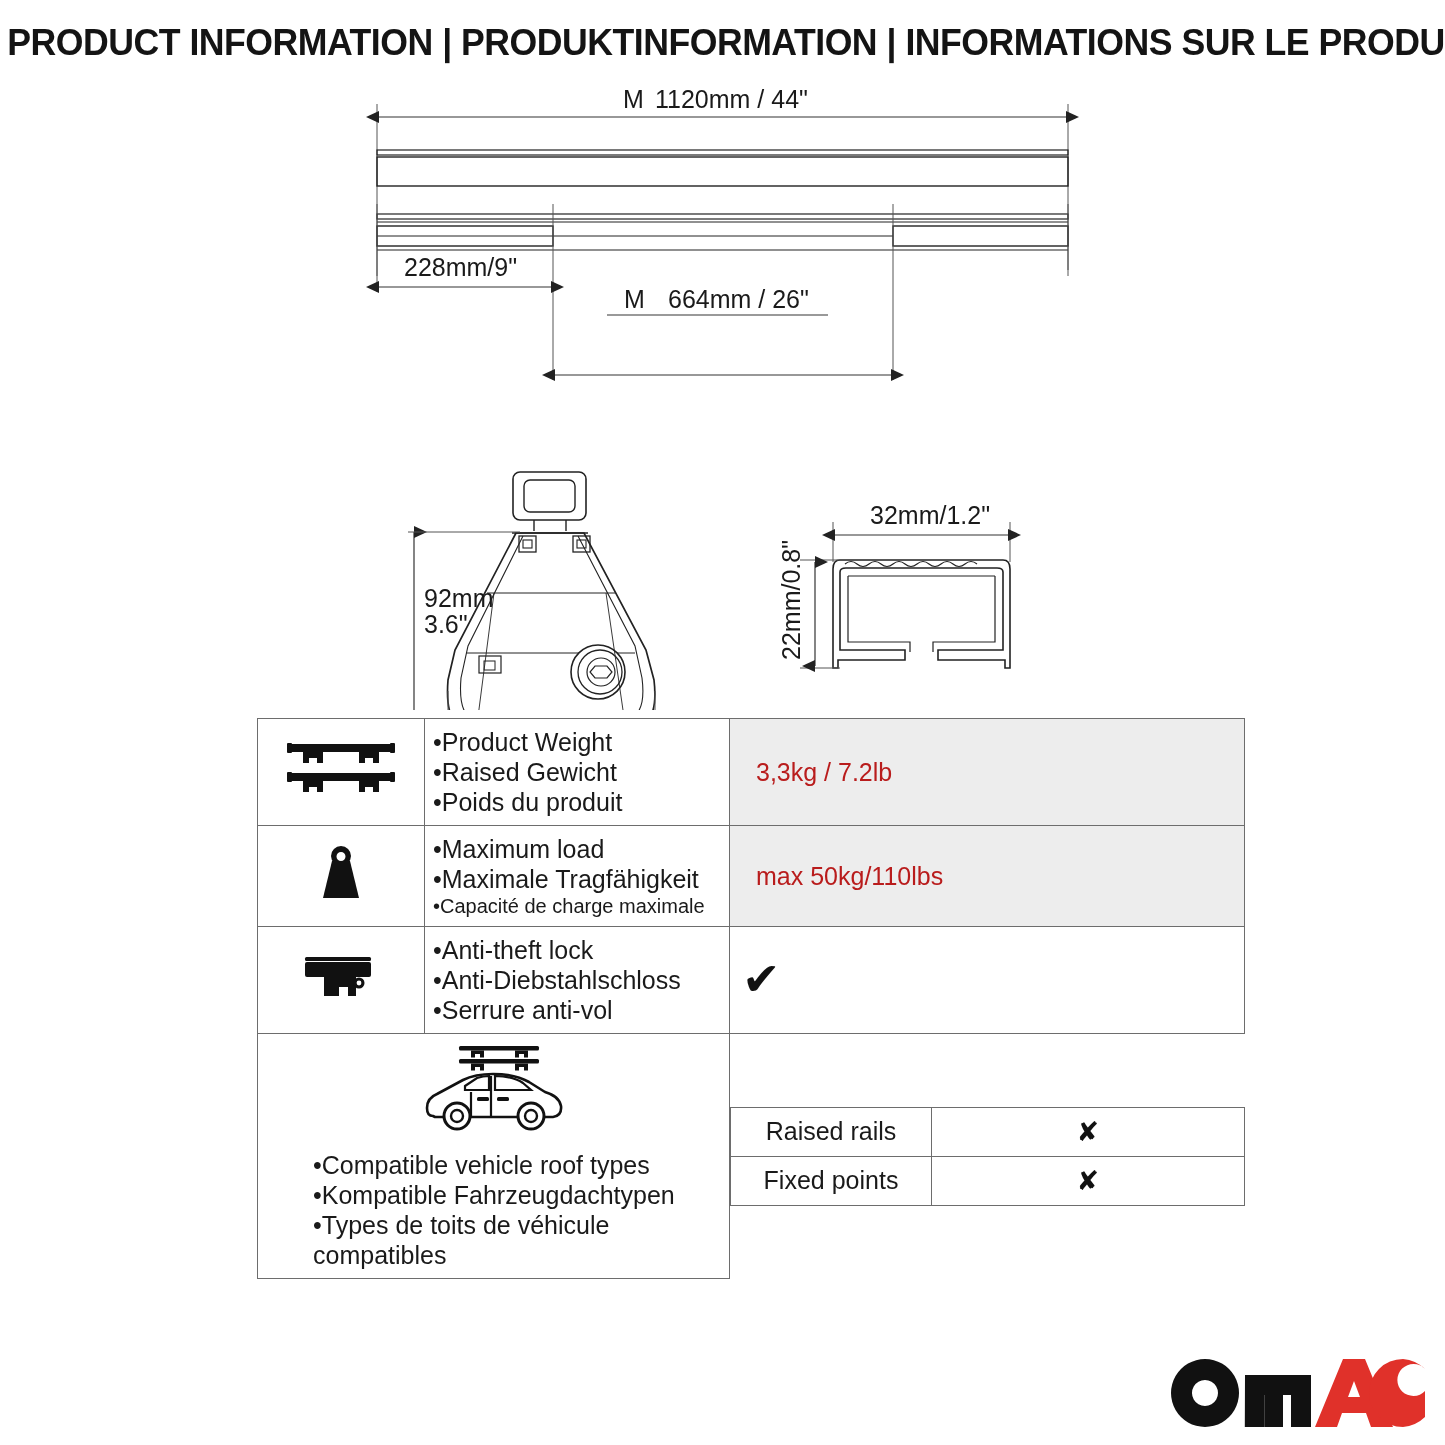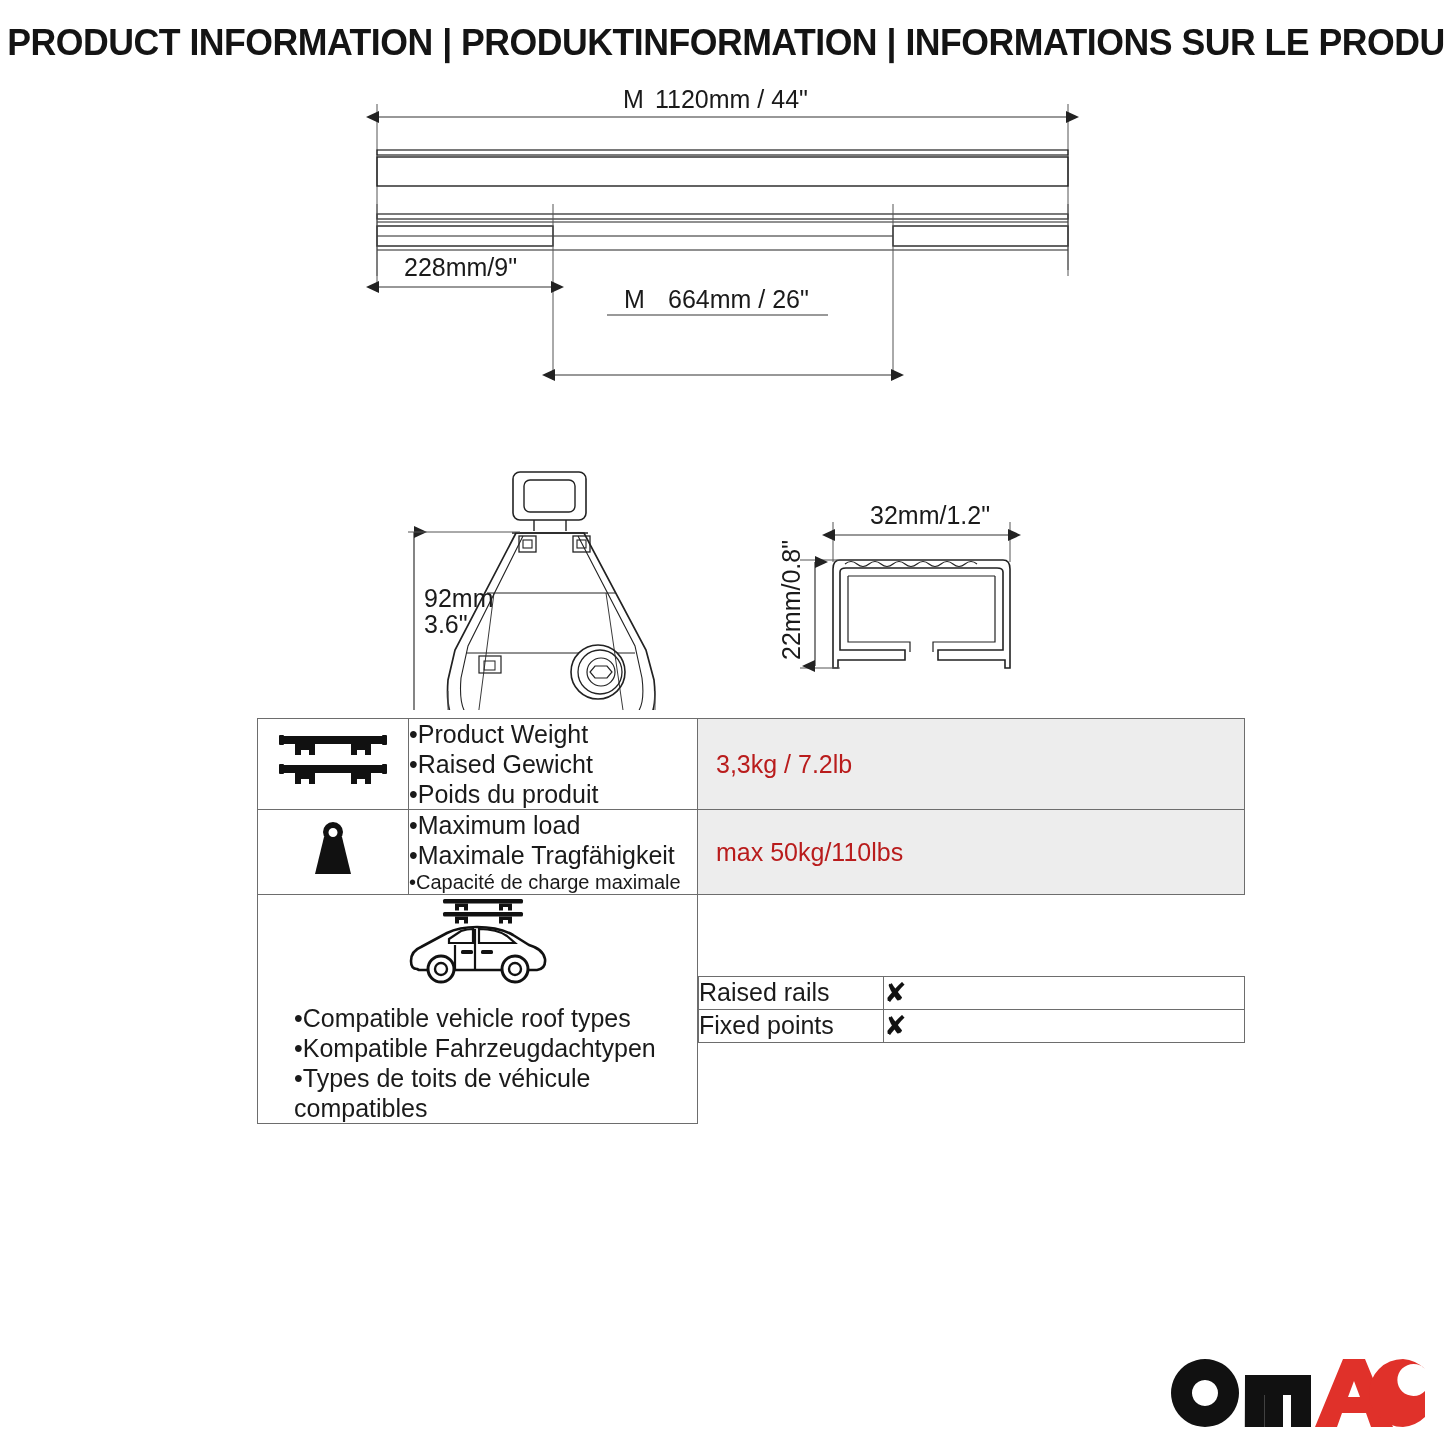--- a/index.html
+++ b/index.html
@@ -28,46 +28,46 @@
   #drawing svg{display:block;}
 
   
   #spec-table{
     position:absolute;left:257px;top:718px;width:988px;
     border-collapse:collapse;
     table-layout:fixed;
   }
   #spec-table td{
     border:1.6px solid #6d6d6d;
-    padding:0;
+    padding:8px;
     vertical-align:middle;
     background:#ffffff;
   }
   .cell-pad{padding:10px 14px;}
   .shaded{background:#ededed !important;}
 
   .icon-cell{width:150px;text-align:center;}
   .label-cell{width:288px;}
   .value-cell{}
 
   .lbl{
     font-size:25px;line-height:1.20;
     color:#1a1a1a;white-space:nowrap;
   }
-  .lbl.wrap{white-space:normal;}
+  .lbl.wrap{white-space:normal;margin-left:11px;}
   .val{
     font-size:25px;line-height:1.2;color:#b91c1c;
     padding-left:18px;
   }
 
   
   .compat{
     width:100%;border-collapse:collapse;table-layout:fixed;
   }
-  .compat td{border:1.6px solid #6d6d6d;}
+  .compat td{border:1.6px solid #6d6d6d;text-align:center;}
   .compat td.ctype{
     width:184px;font-size:25px;color:#1a1a1a;
     padding:22px 0 22px 14px;white-space:nowrap;
   }
   .compat td.cmark{
     font-size:27px;font-weight:700;color:#111;
     padding:22px 0 22px 18px;
   }
   .compat tr.shaded td{background:#ededed;}
 
@@ -259,20 +259,41 @@
       <td class="label-cell cell-pad">
         <div class="lbl">•Maximum load</div>
         <div class="lbl">•Maximale Tragfähigkeit</div>
         <div class="lbl" style="font-size:20px">•Capacité de charge maximale</div>
       </td>
       <td class="value-cell shaded">
         <div class="val">max 50kg/110lbs</div>
       </td>
     </tr>
 
+    <tr>
+      <td class="icon-cell">
+        <svg width="78" height="48" viewBox="0 0 78 48">
+          <g fill="#111">
+            <rect x="3" y="3" width="66" height="4" rx="1.5"></rect>
+            <rect x="3" y="8" width="66" height="15" rx="2"></rect>
+            <path d="M22,23 h32 v19 h-8 v-9 h-9 v9 h-15 z"></path>
+            <circle cx="57" cy="29" r="5.5"></circle>
+            <circle cx="57" cy="29" r="2.4" fill="#fff"></circle>
+          </g>
+        </svg>
+      </td>
+      <td class="label-cell cell-pad">
+        <div class="lbl">•Anti-theft lock</div>
+        <div class="lbl">•Anti-Diebstahlschloss</div>
+        <div class="lbl">•Serrure anti-vol</div>
+      </td>
+      <td class="value-cell">
+        <div class="val mark-check">✔</div>
+      </td>
+    </tr>
 
     <tr>
       <td colspan="2" class="compat-left">
         <svg width="150" height="98" viewBox="0 0 150 98">
           <g stroke="#111" fill="#fff" stroke-width="2.6">
 
             <g fill="#111" stroke="none">
               <rect x="40" y="4" width="80" height="4.5" rx="1.5"></rect>
               <path d="M52,8.5 h13 v7 h-4 v-3.5 h-5 v3.5 h-4 z"></path>
               <path d="M96,8.5 h13 v7 h-4 v-3.5 h-5 v3.5 h-4 z"></path>

